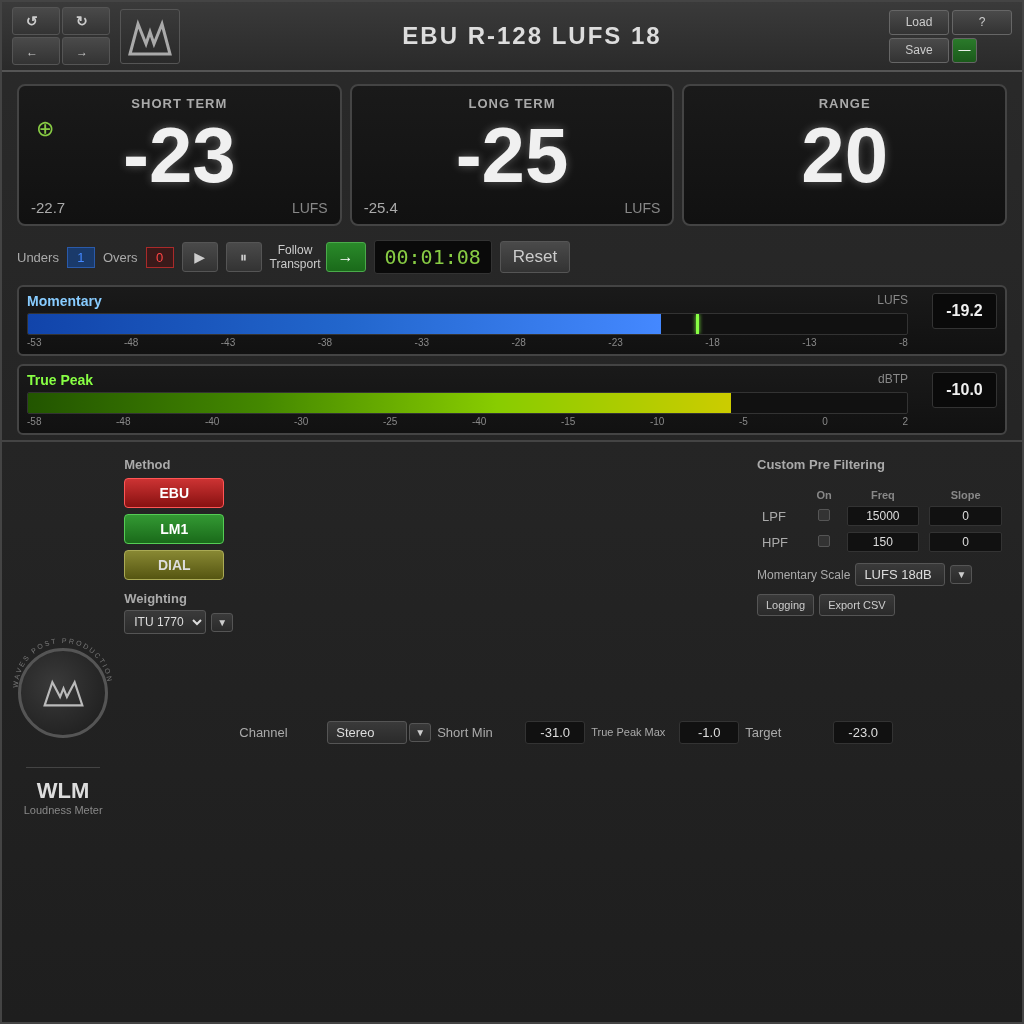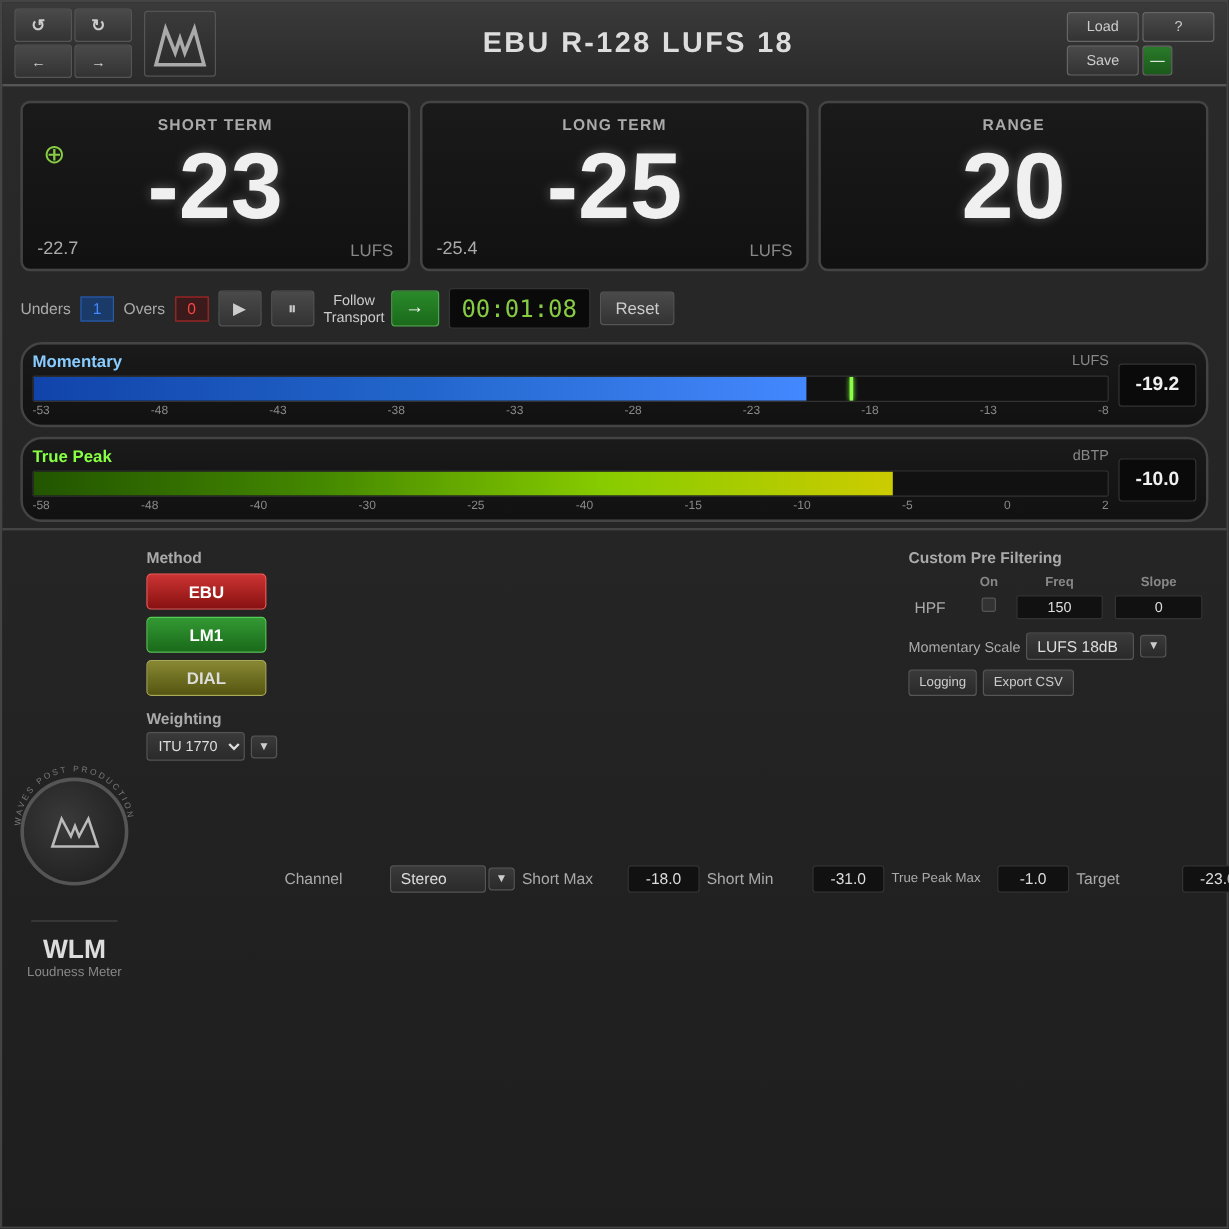--- a/index.html
+++ b/index.html
@@ -239,41 +239,41 @@
       font-size: 20px;
       font-family: monospace;
       padding: 4px 10px;
     }
 
     .reset-btn {
       background: linear-gradient(180deg, #4a4a4a, #333);
       border: 1px solid #555;
       border-radius: 3px;
       color: #ccc;
-      font-size: 14px;
+      font-size: 17px;
       padding: 5px 12px;
       cursor: pointer;
     }
 
     
     .bar-meter-section {
       padding: 5px 15px;
       display: flex;
       flex-direction: column;
       gap: 8px;
     }
 
     .bar-meter-container {
       background: linear-gradient(180deg, #1a1a1a, #111);
       border: 2px solid #444;
-      border-radius: 18px;
+      border-radius: 6px;
       padding: 6px 8px;
       display: flex;
-      align-items: center;
-      gap: 8px;
+      align-items: flex-start;
+      gap: 24px;
     }
 
     .bar-meter-inner {
       flex: 1;
     }
 
     .bar-meter-header {
       display: flex;
       justify-content: space-between;
       margin-bottom: 4px;
@@ -515,21 +515,21 @@
     
     .filtering-section {
       flex: 1;
       min-width: 250px;
     }
 
     .filtering-title {
       color: #aaa;
       font-size: 13px;
       font-weight: bold;
-      margin-bottom: 5px;
+      margin-bottom: 15px;
     }
 
     .filter-table {
       width: 100%;
       border-collapse: collapse;
     }
 
     .filter-table th {
       color: #888;
       font-size: 11px;
@@ -796,24 +796,20 @@
       </div>
     </div>
 
     <div class="channel-section">
       <div class="channel-row">
         <span class="channel-label">Channel</span>
         <div class="channel-dropdown">
           <div class="channel-select">Stereo</div>
           <div class="dropdown-arrow">▼</div>
         </div>
-      </div>
-      <div class="channel-row">
-        <span class="channel-label">Short Max</span>
-        <div class="value-display">-18.0</div>
       </div>
       <div class="channel-row">
         <span class="channel-label">Short Min</span>
         <div class="value-display">-31.0</div>
       </div>
       <div class="channel-row">
         <span class="channel-label" style="font-size:11px;">True Peak Max</span>
         <div class="value-display">-1.0</div>
       </div>
       <div class="channel-row">
@@ -828,20 +824,30 @@
         <thead>
           <tr>
             <th></th>
             <th>On</th>
             <th>Freq</th>
             <th>Slope</th>
           </tr>
         </thead>
         <tbody>
           <tr>
+            <td class="filter-label">LPF</td>
+            <td><span class="on-indicator"></span></td>
+            <td>
+                <div class="filter-value">15000</div>
+              </td>
+            <td>
+                <div class="filter-value">0</div>
+              </td>
+          </tr>
+          <tr>
             <td class="filter-label">HPF</td>
             <td><span class="on-indicator"></span></td>
             <td>
                 <div class="filter-value">150</div>
               </td>
             <td>
                 <div class="filter-value">0</div>
               </td>
           </tr>
         </tbody>

